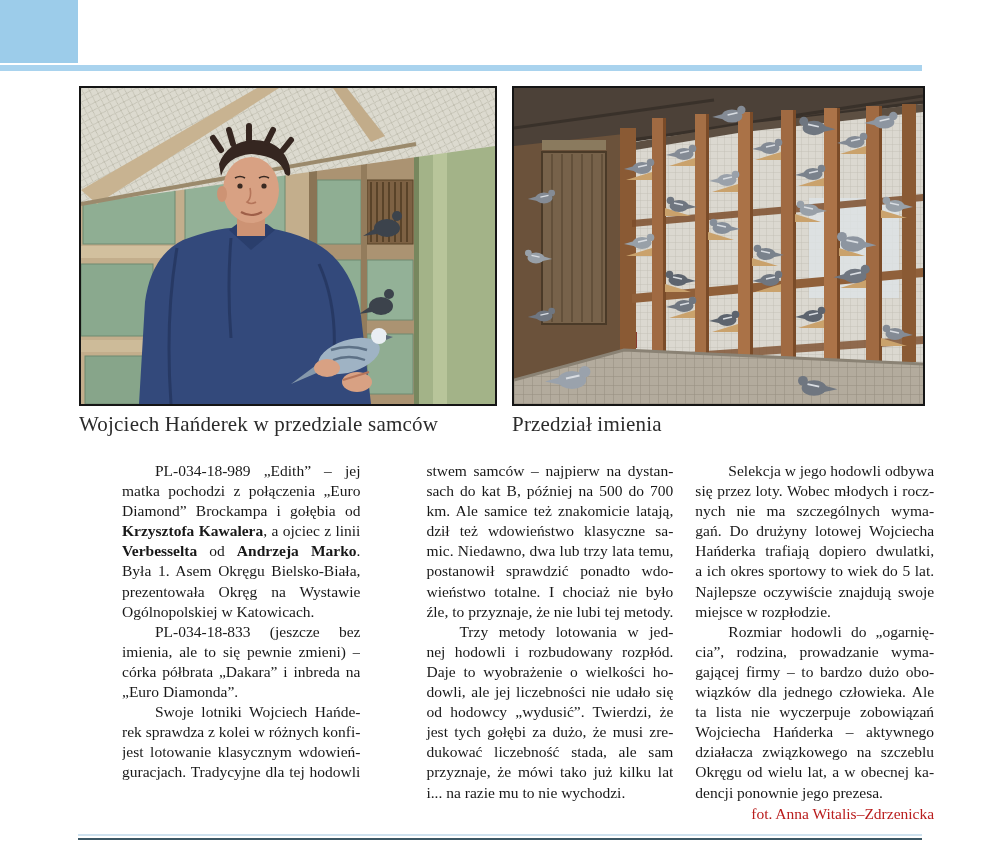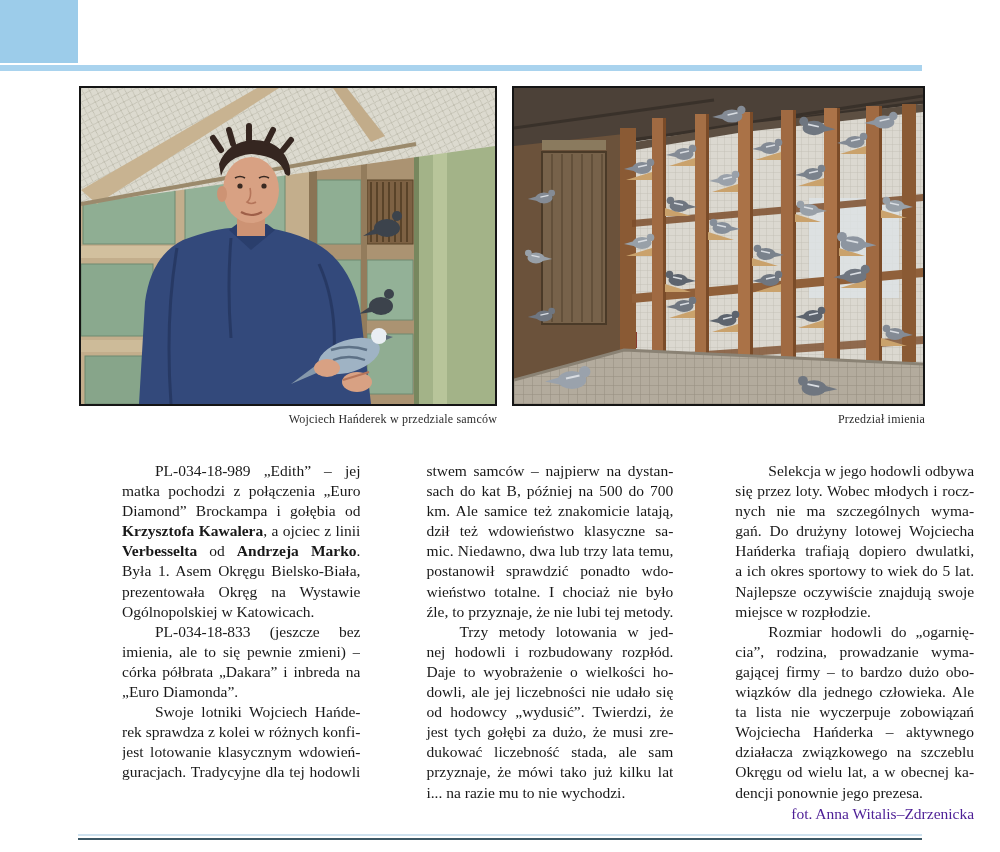--- a/index.html
+++ b/index.html
@@ -8,40 +8,40 @@
     background:#ffffff;
     font-family:"Liberation Serif","DejaVu Serif",serif;
   }
   .corner-square{position:absolute;left:0;top:0;width:78px;height:63px;}
   .top-band{position:absolute;left:0;top:65px;width:922px;height:6px;}
   .figure{position:absolute;top:86px;border:2px solid #151515;background:#c9c5ba;}
   .figure svg{display:block;}
   #fig1{left:79px;width:414px;height:316px;}
   #fig2{left:512px;width:409px;height:316px;}
   .caption{
-    position:absolute;top:412px;text-align:right;
-    font-size:12px;color:#2b2b2b;letter-spacing:.2px;
+    position:absolute;top:412px;text-align:left;
+    font-size:21px;color:#2b2b2b;letter-spacing:.2px;
   }
   #cap1{left:79px;width:418px;}
   #cap2{left:512px;width:413px;}
   .columns{
     position:absolute;left:78px;top:461px;width:847px;
     display:flex;gap:22px;
   }
   .col{color:#181818;font-size:15.5px;}
   .col1,.col2{width:268px;margin-left:44px;}
-  .col3{width:267px;margin-left:40px;}
+  .col3{width:267px;}
   .line{
     line-height:20.1px;height:20.1px;overflow:hidden;
     text-align:justify;text-align-last:justify;white-space:nowrap;
   }
   .line.end{text-align-last:left;}
   .line.indent{text-indent:33px;}
   .credit{
-    line-height:20.1px;text-align:right;color:#4c1d95;padding-top:1px;
+    line-height:20.1px;text-align:right;color:#b91c1c;padding-top:1px;
   }
   .rule-light{position:absolute;left:78px;top:834px;width:844px;height:2px;}
   .rule-dark{position:absolute;left:78px;top:838px;width:844px;height:2px;}
 </style>
 </head>
 <body>
 
 <div class="corner-square" style="background: rgb(156, 204, 234);"></div>
 <div class="top-band" style="background: rgb(169, 211, 238);"></div>
 

